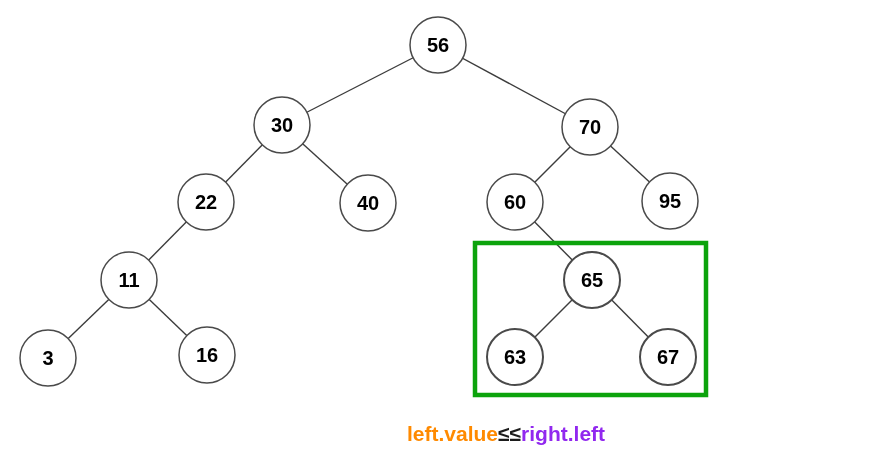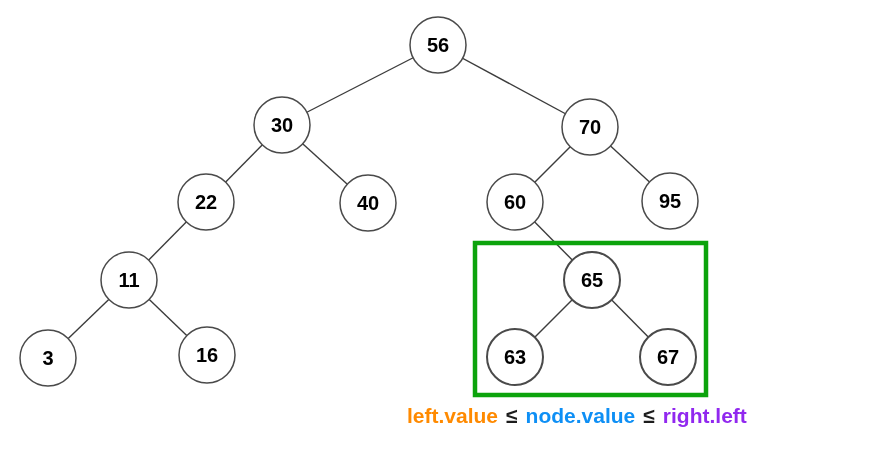--- a/index.html
+++ b/index.html
@@ -36,24 +36,23 @@
     fill: #000000;
     text-anchor: middle;
   }
   .highlight-box {
     fill: none;
     stroke-width: 4.5;
   }
   .caption {
     position: absolute;
     left: 407px;
-    top: 403px;
+    top: 421px;
     display: flex;
     align-items: flex-start;
-    gap: 8px;
     font-size: 21px;
     font-weight: 600;
     line-height: 1.2;
     white-space: nowrap;
   }
   .cap-left  { color: #ff8a00; }
   .cap-node  { color: #0e8ff5; }
   .cap-right { color: #9128ef; }
   .cap-le    { color: #1c1c1c; }
 </style>
@@ -132,17 +131,16 @@
       <g>
         <circle class="node-circle highlighted" cx="668" cy="357" r="28" fill="#ddd3e8" stroke="#b29cc7"></circle>
         <text class="node-label" x="668" y="364">67</text>
       </g>
     </g>
   </svg>
 
   <div class="caption">
     <span class="cap-left">left.value</span>
     <span class="cap-le">≤</span>
-    <span class="cap-node">node.value</span>
     <span class="cap-le">≤</span>
     <span class="cap-right">right.left</span>
   </div>
 </div>
 
 </body></html>

